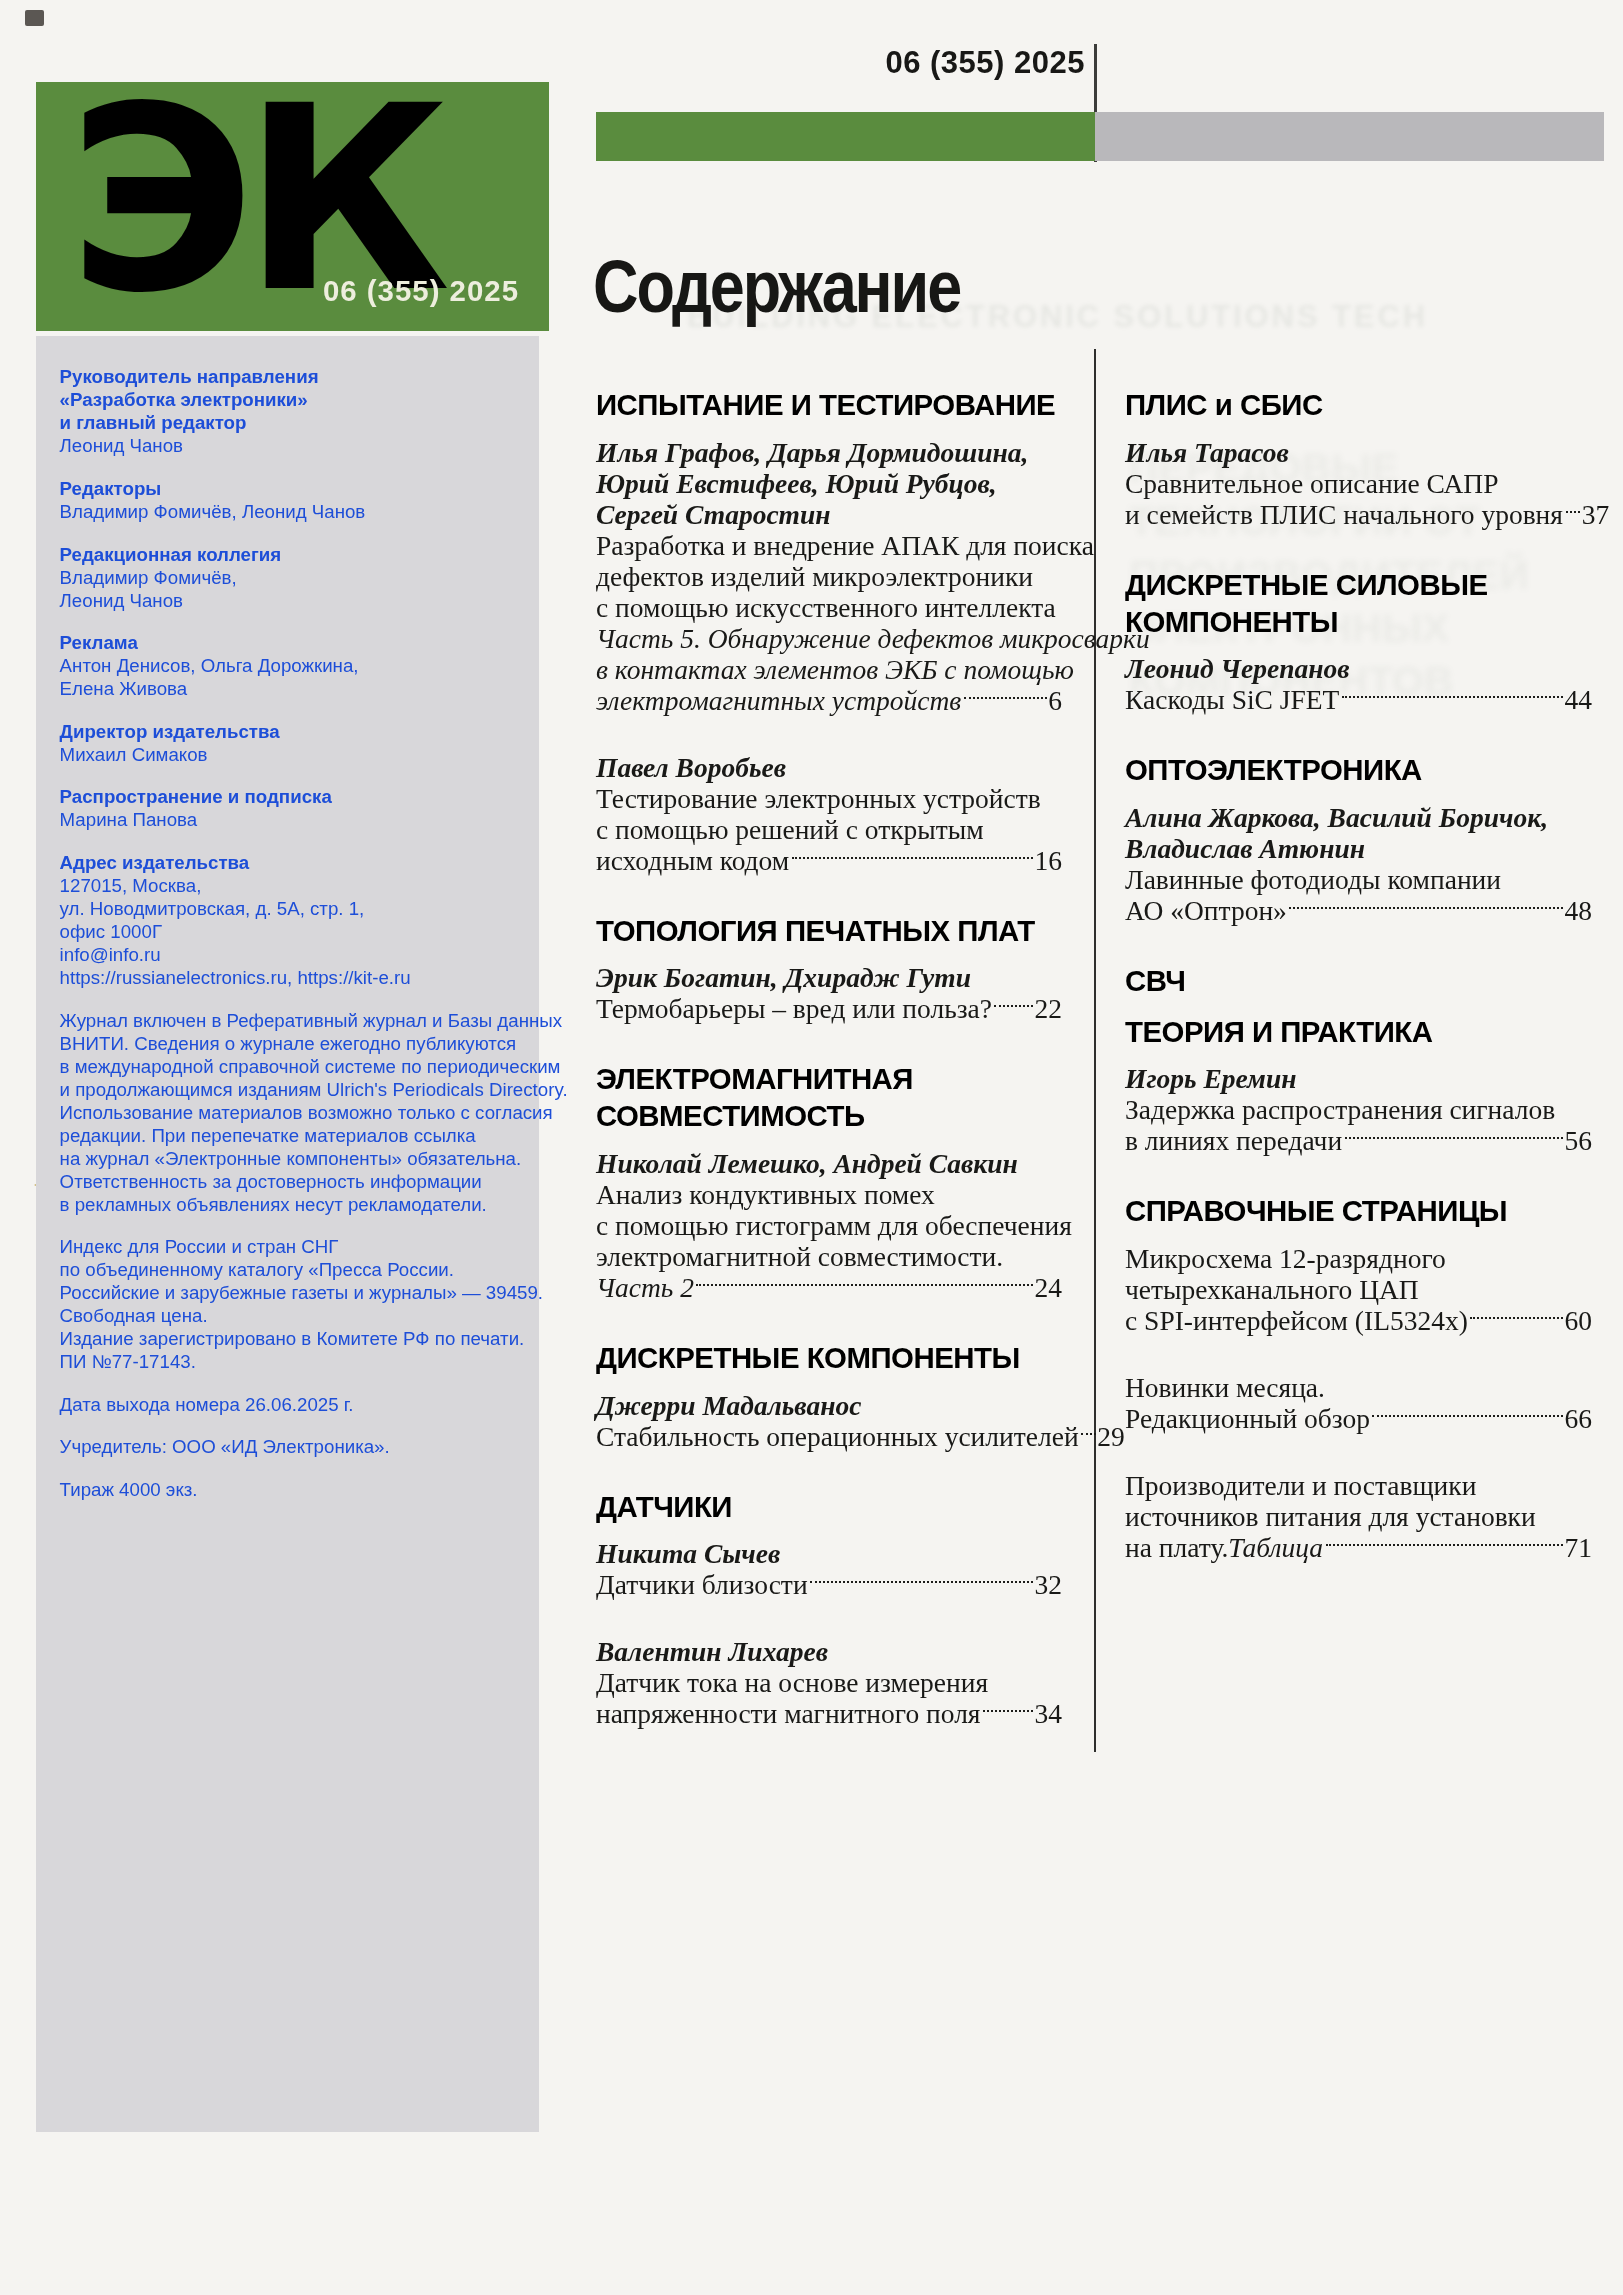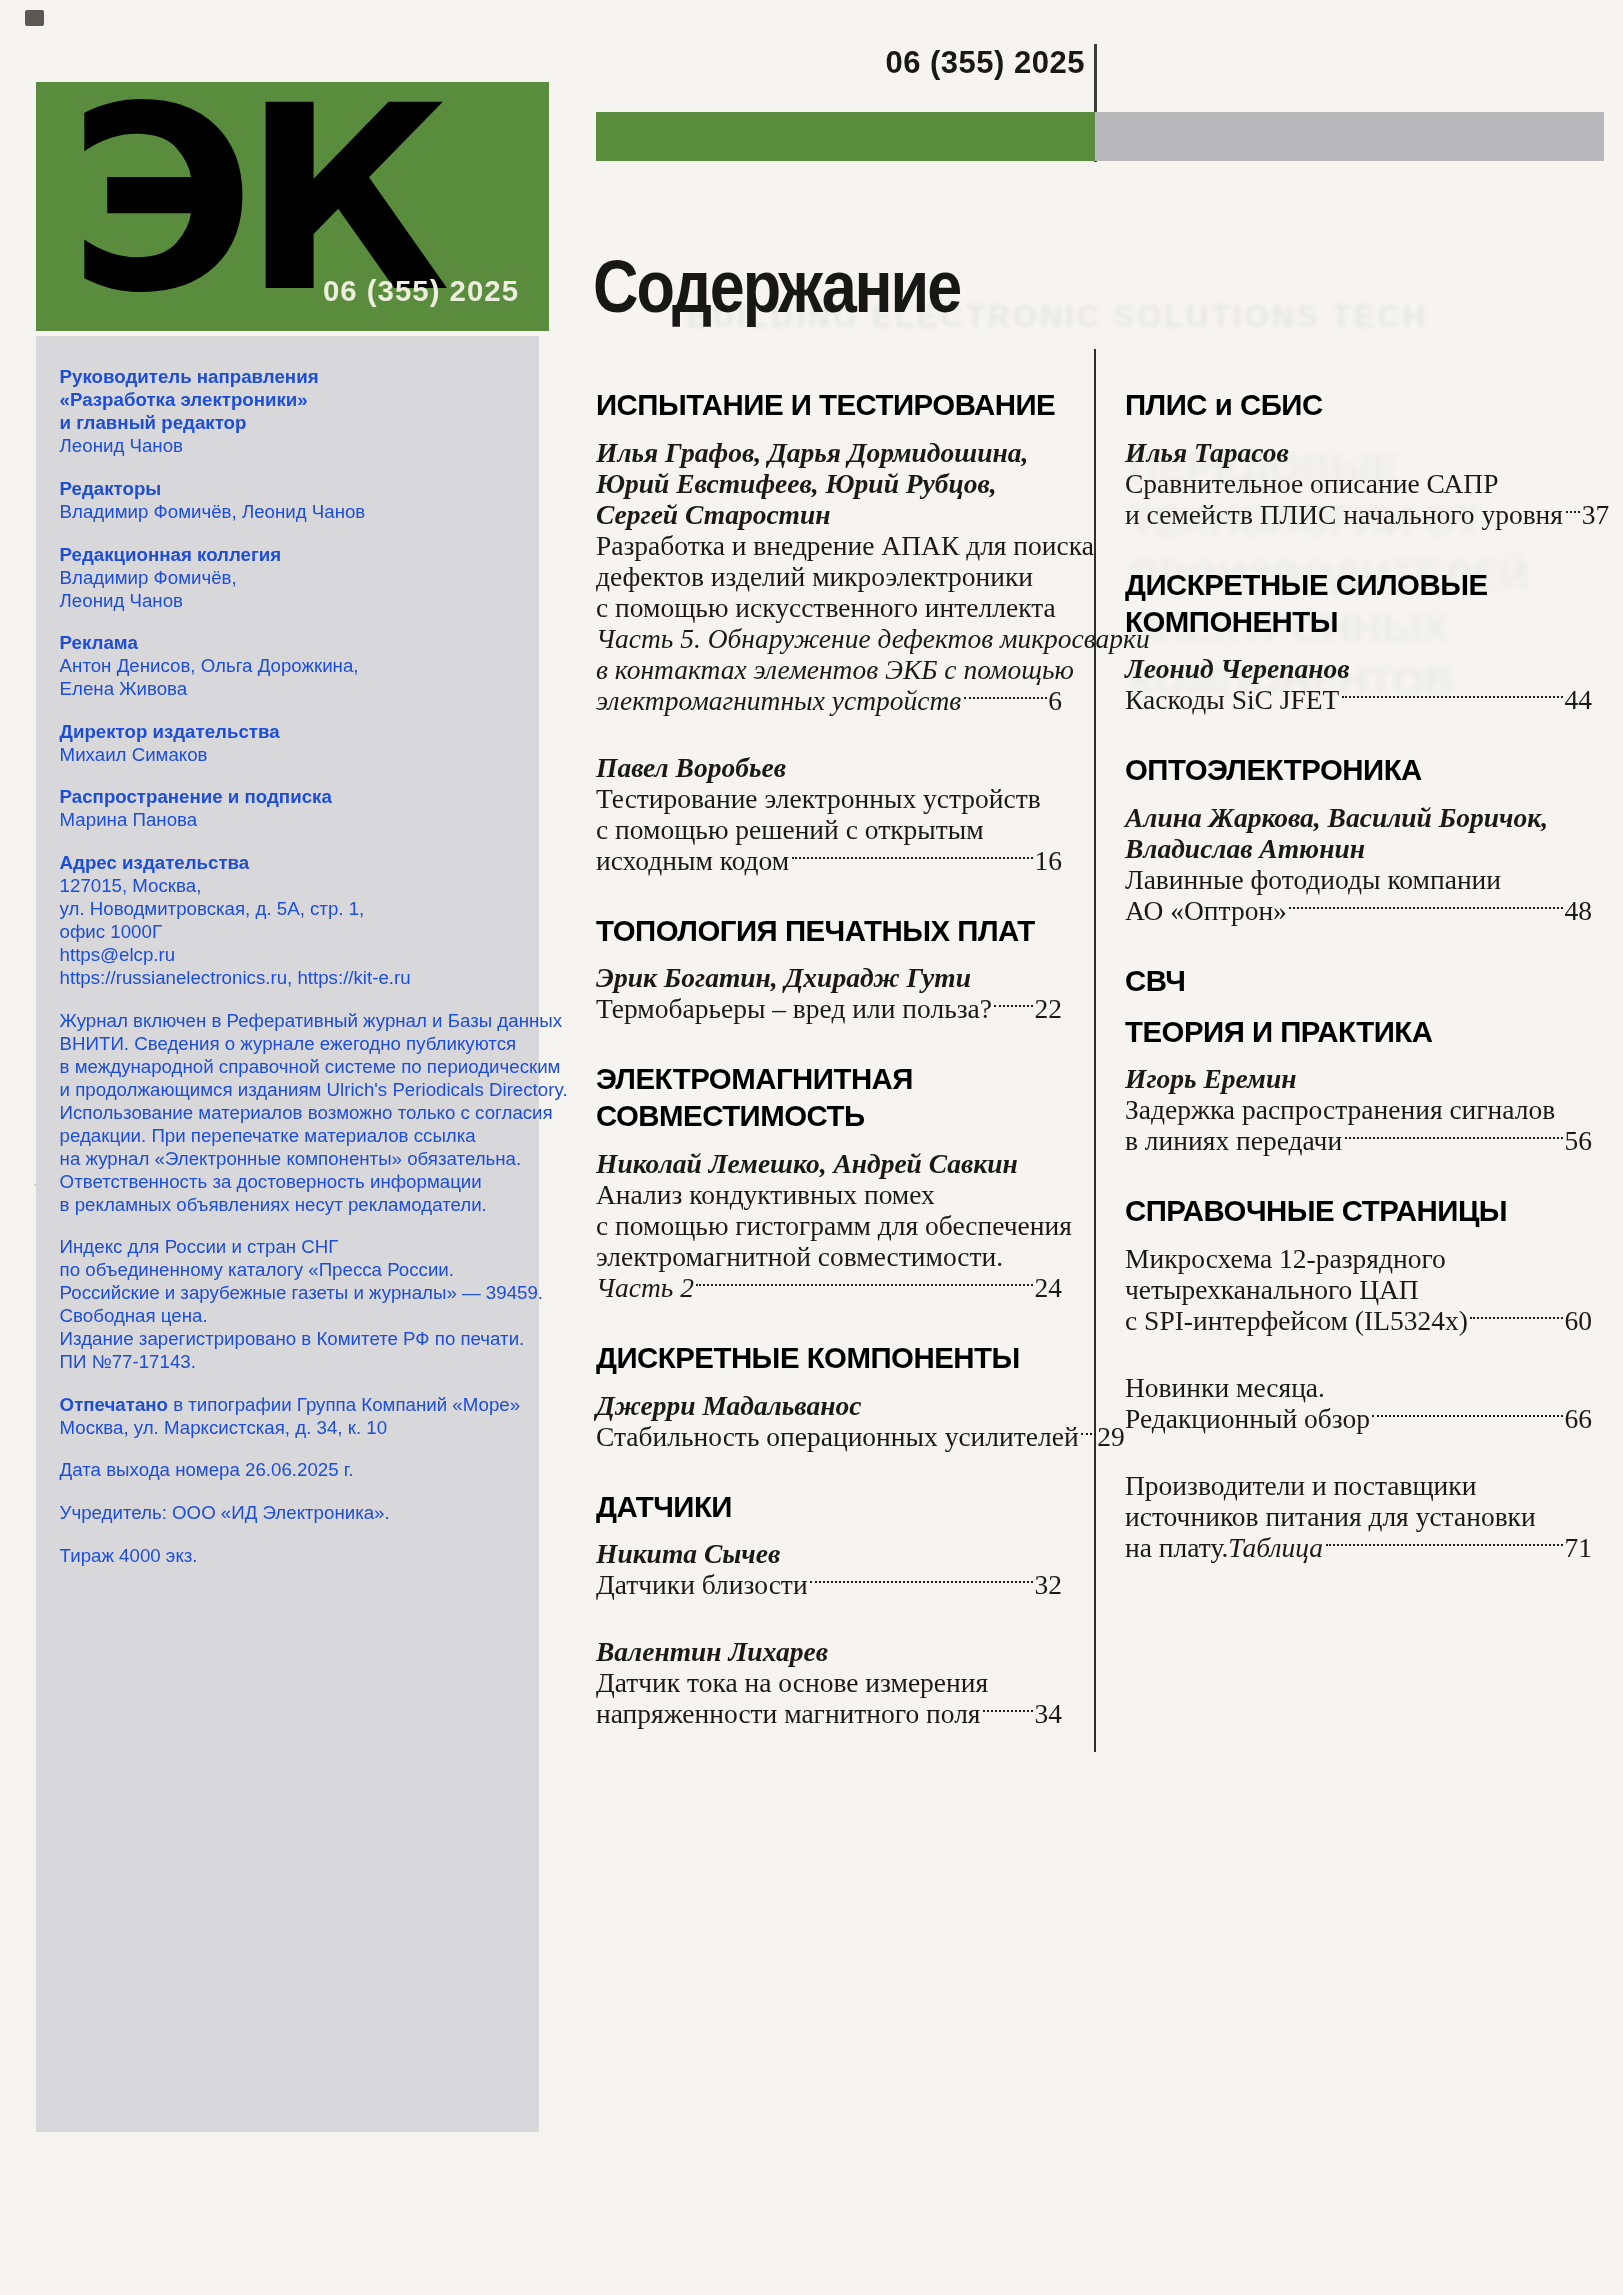--- a/index.html
+++ b/index.html
@@ -101,21 +101,21 @@
       </div>
       <div class="sb-block">
         <div class="sb-line bold">Распространение и подписка</div>
         <div class="sb-line">Марина Панова</div>
       </div>
       <div class="sb-block">
         <div class="sb-line bold">Адрес издательства</div>
         <div class="sb-line">127015, Москва,</div>
         <div class="sb-line">ул. Новодмитровская, д. 5А, стр. 1,</div>
         <div class="sb-line">офис 1000Г</div>
-        <div class="sb-line">https@elcp.ru</div>
+        <div class="sb-line">info@info.ru</div>
         <div class="sb-line">https://russianelectronics.ru, https://kit-e.ru</div>
       </div>
       <div class="sb-block">
         <div class="sb-line">Журнал включен в Реферативный журнал и Базы данных</div>
         <div class="sb-line">ВНИТИ. Сведения о журнале ежегодно публикуются</div>
         <div class="sb-line">в международной справочной системе по периодическим</div>
         <div class="sb-line">и продолжающимся изданиям Ulrich's Periodicals Directory.</div>
         <div class="sb-line">Использование материалов возможно только с согласия</div>
         <div class="sb-line">редакции. При перепечатке материалов ссылка</div>
         <div class="sb-line">на журнал «Электронные компоненты» обязательна.</div>
@@ -124,24 +124,20 @@
       </div>
       <div class="sb-block">
         <div class="sb-line">Индекс для России и стран СНГ</div>
         <div class="sb-line">по объединенному каталогу «Пресса России.</div>
         <div class="sb-line">Российские и зарубежные газеты и журналы» — 39459.</div>
         <div class="sb-line">Свободная цена.</div>
         <div class="sb-line">Издание зарегистрировано в Комитете РФ по печати.</div>
         <div class="sb-line">ПИ №77-17143.</div>
       </div>
       <div class="sb-block">
-        <div class="sb-line"><span style="font-weight: 700;">Отпечатано</span> в типографии Группа Компаний «Море»</div>
-        <div class="sb-line">Москва, ул. Марксистская, д. 34, к. 10</div>
-      </div>
-      <div class="sb-block">
         <div class="sb-line">Дата выхода номера 26.06.2025 г.</div>
       </div>
       <div class="sb-block">
         <div class="sb-line">Учредитель: ООО «ИД Электроника».</div>
       </div>
       <div class="sb-block">
         <div class="sb-line">Тираж 4000 экз.</div>
       </div>
     </div>
 

